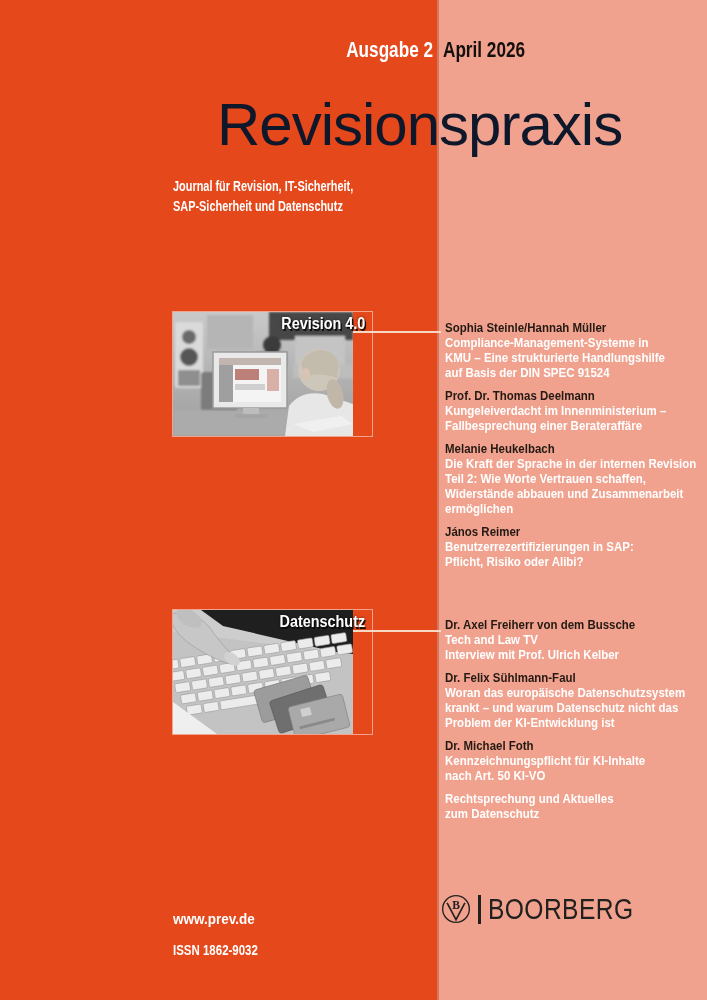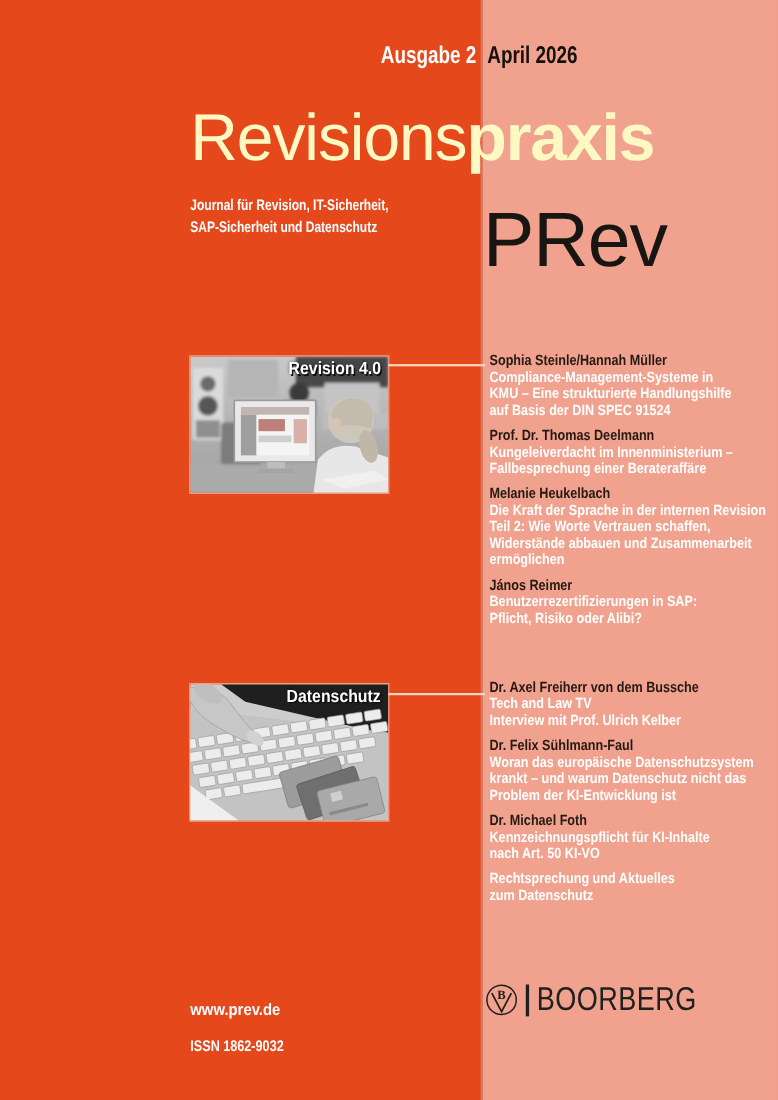--- a/index.html
+++ b/index.html
@@ -13,26 +13,26 @@
     background:var(--salmon,#F0A28E);
     border-left:2px solid rgba(160,40,8,0.35);
     box-sizing:border-box;
   }
   
   .issue-row{position:absolute; top:39px; left:0; width:594px; display:flex; font-size:22px; font-weight:bold; line-height:1;}
   .issue-white{flex:0 0 433px; text-align:right; color:#ffffff; transform:scaleX(.78); transform-origin:100% 50%;}
   .issue-black{margin-left:10px; color:#14100d; transform:scaleX(.78); transform-origin:0 50%;}
   
   .big-title{position:absolute; top:95px; left:173px; font-size:60px; line-height:1; letter-spacing:-1px; white-space:nowrap; font-weight:normal; margin:0;}
-  .big-title .t1{color:#fef9c3;}
-  .big-title .t2{color:#fef9c3;font-weight:bold;}
+  .big-title .t1{color:#0f172a;margin-left:44px;}
+  .big-title .t2{color:#0f172a;}
   .acronym{position:absolute; top:183px; left:439px; font-size:70px; line-height:1; letter-spacing:-1px; color:#191512; font-weight:normal; margin:0;}
   .subtitle{position:absolute; top:176px; left:173px; color:#ffffff; font-weight:bold; font-size:14px; line-height:1.45; white-space:pre-line; transform:scaleX(.78); transform-origin:0 0; width:300px;}
   
-  .photo{position:absolute; left:173px; width:180px; height:124px; outline:1px solid rgba(255,255,255,.5);margin-top:12px;}
+  .photo{position:absolute; left:173px; width:199px; height:124px; outline:1px solid rgba(255,255,255,.5);}
   .photo svg{display:block; width:180px; height:124px;}
   .photo-1{top:312px;}
   .photo-2{top:610px;text-align:center;}
   .photo-label{
     position:absolute; top:3px; right:7px; color:#ffffff; font-weight:bold; font-size:16px;
     text-shadow:1.5px 1.5px 0 rgba(10,10,10,.9), 0 0 3px rgba(0,0,0,.6);
     transform:scaleX(.9); transform-origin:100% 0; white-space:nowrap;
   }
   .connector{position:absolute; height:2px; background:var(--connector,#F6D9C4); left:353px; width:88px;}
   .connector-1{top:331px;}
@@ -58,21 +58,20 @@
 <div class="page">
 
   <div class="right-panel"></div>
 
   <div class="issue-row">
     <span class="issue-white">Ausgabe 2</span>
     <span class="issue-black">April 2026</span>
   </div>
 
   <h1 class="big-title"><span class="t1">Revisions</span><span class="t2">praxis</span></h1>
-  <div class="acronym">PRev</div>
   <div class="subtitle">Journal für Revision, IT-Sicherheit,
 SAP-Sicherheit und Datenschutz</div>
 
   <div class="photo photo-1">
     <svg viewBox="0 0 180 124">
       <defs>
         <linearGradient id="bg1" x1="0" y1="0" x2="0" y2="1">
           <stop offset="0" stop-color="#c9c9c9"></stop>
             <stop offset="1" stop-color="#9d9d9d"></stop>
         </linearGradient>

